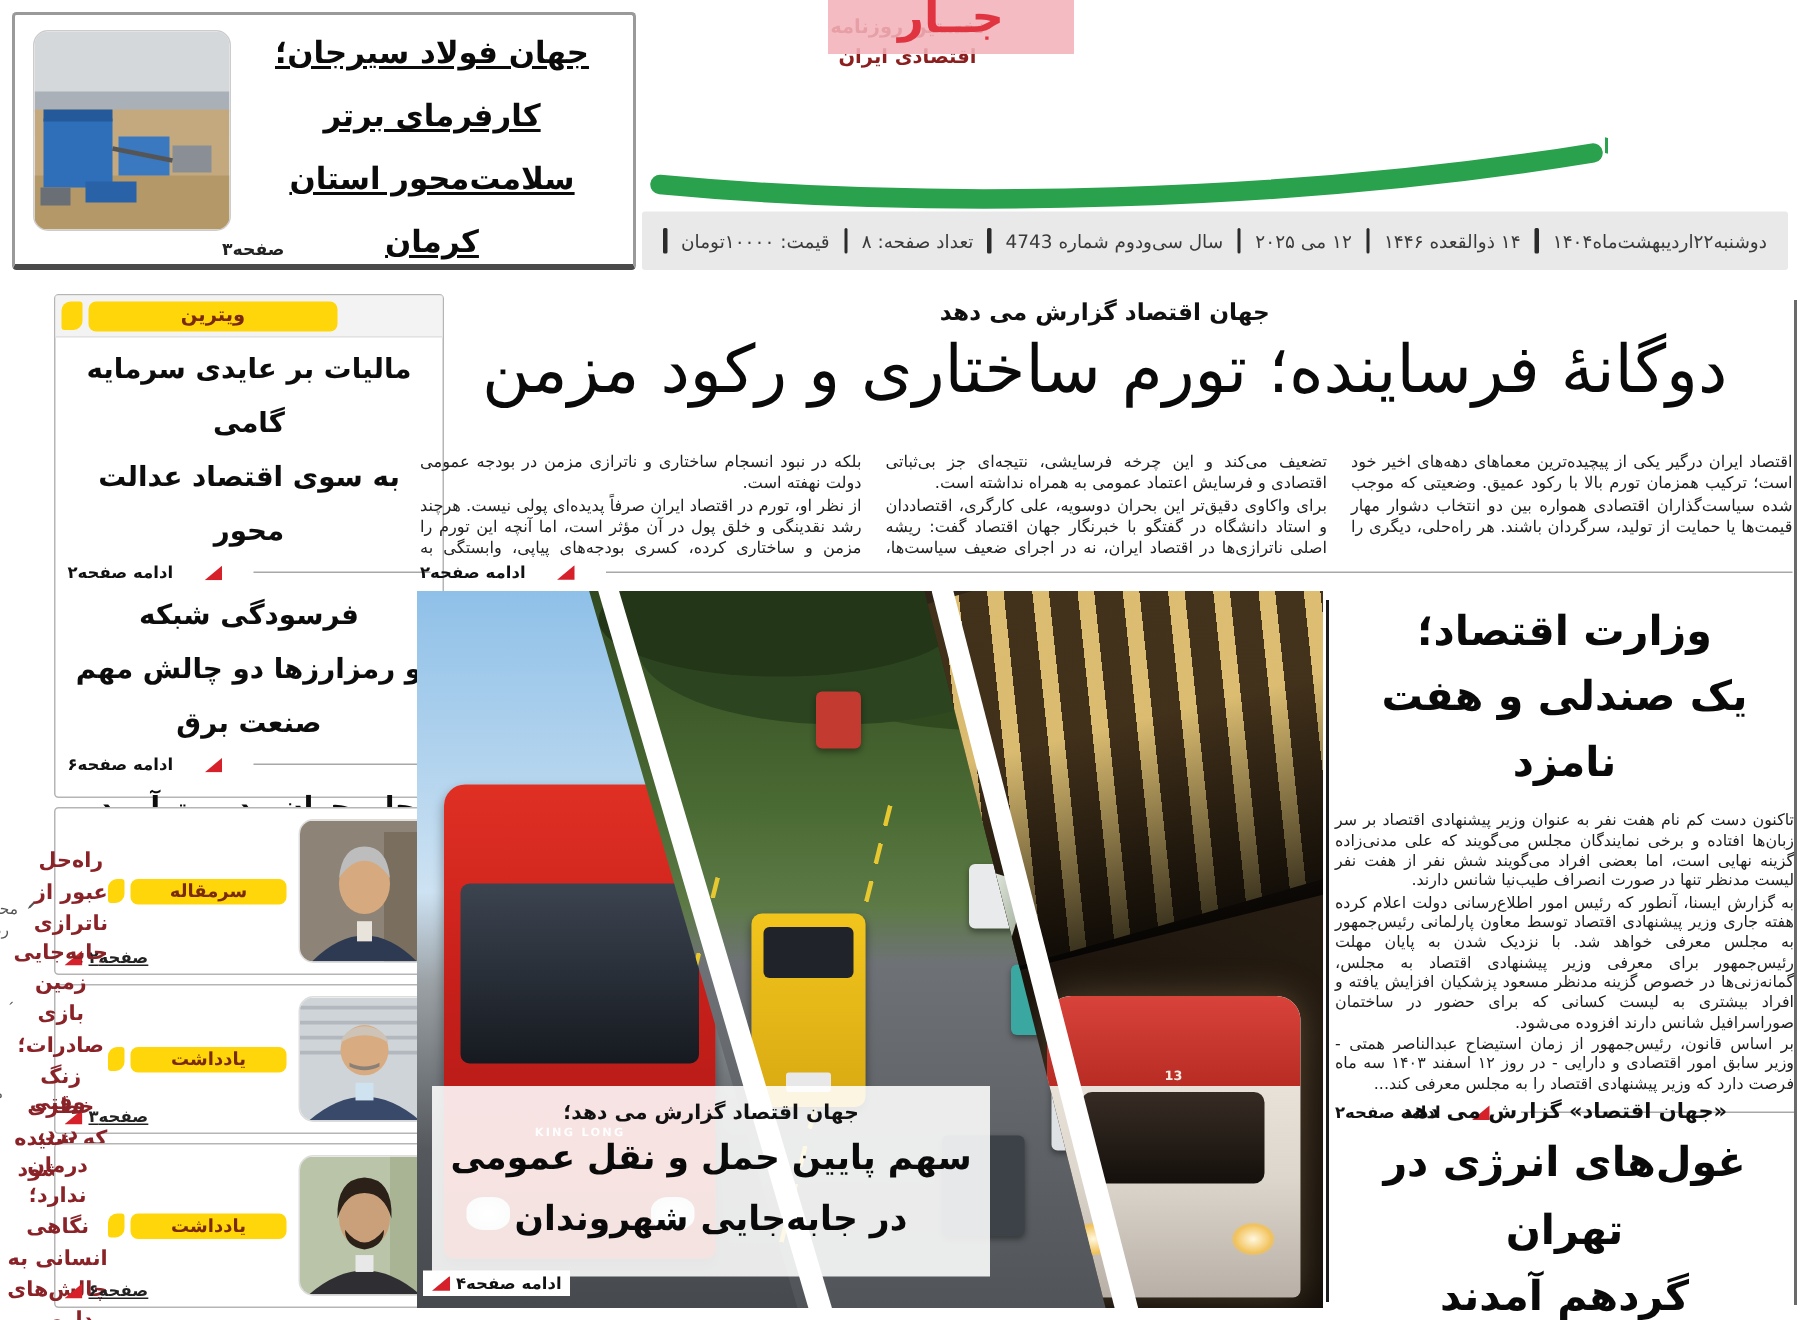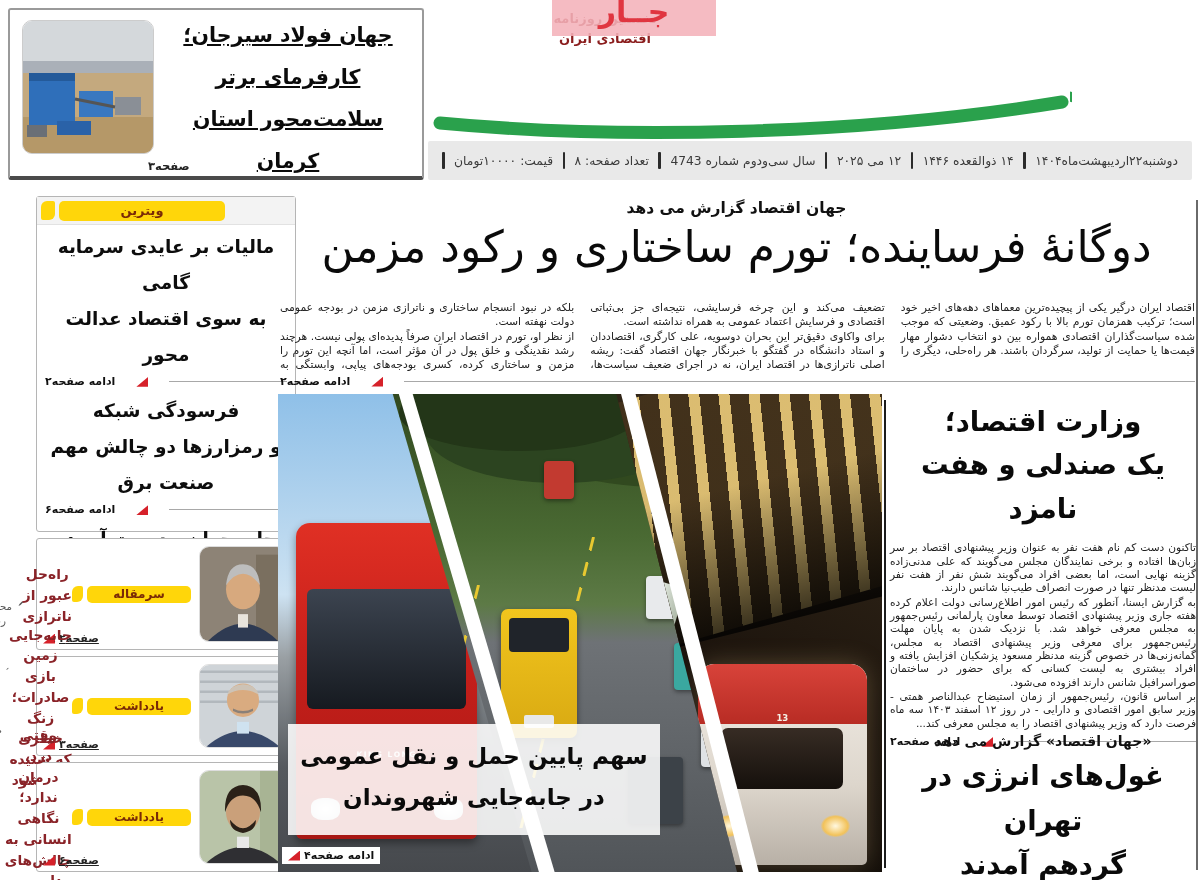--- a/index.html
+++ b/index.html
@@ -390,20 +390,21 @@
           <span id="train-num">13</span>
         </div>
         <div id="train-glass"></div>
         <div class="train-light" style="left:10%"></div>
         <div class="train-light" style="right:10%"></div>
       </div>
     </div>
     <div id="pdiv1" class="pdiv"></div>
     <div id="pdiv2" class="pdiv"></div>
     <div id="photo-caption">
+      <div class="kick">جهان اقتصاد گزارش می دهد؛</div>
       <div class="hl ml">سهم پایین حمل و نقل عمومی
 در جابه‌جایی شهروندان</div>
     </div>
     <div id="photo-cont">
       <span class="flag"></span>
       <span>ادامه صفحه۴</span>
     </div>
   </div>
 
   <div id="vrule" class="abs"></div>

